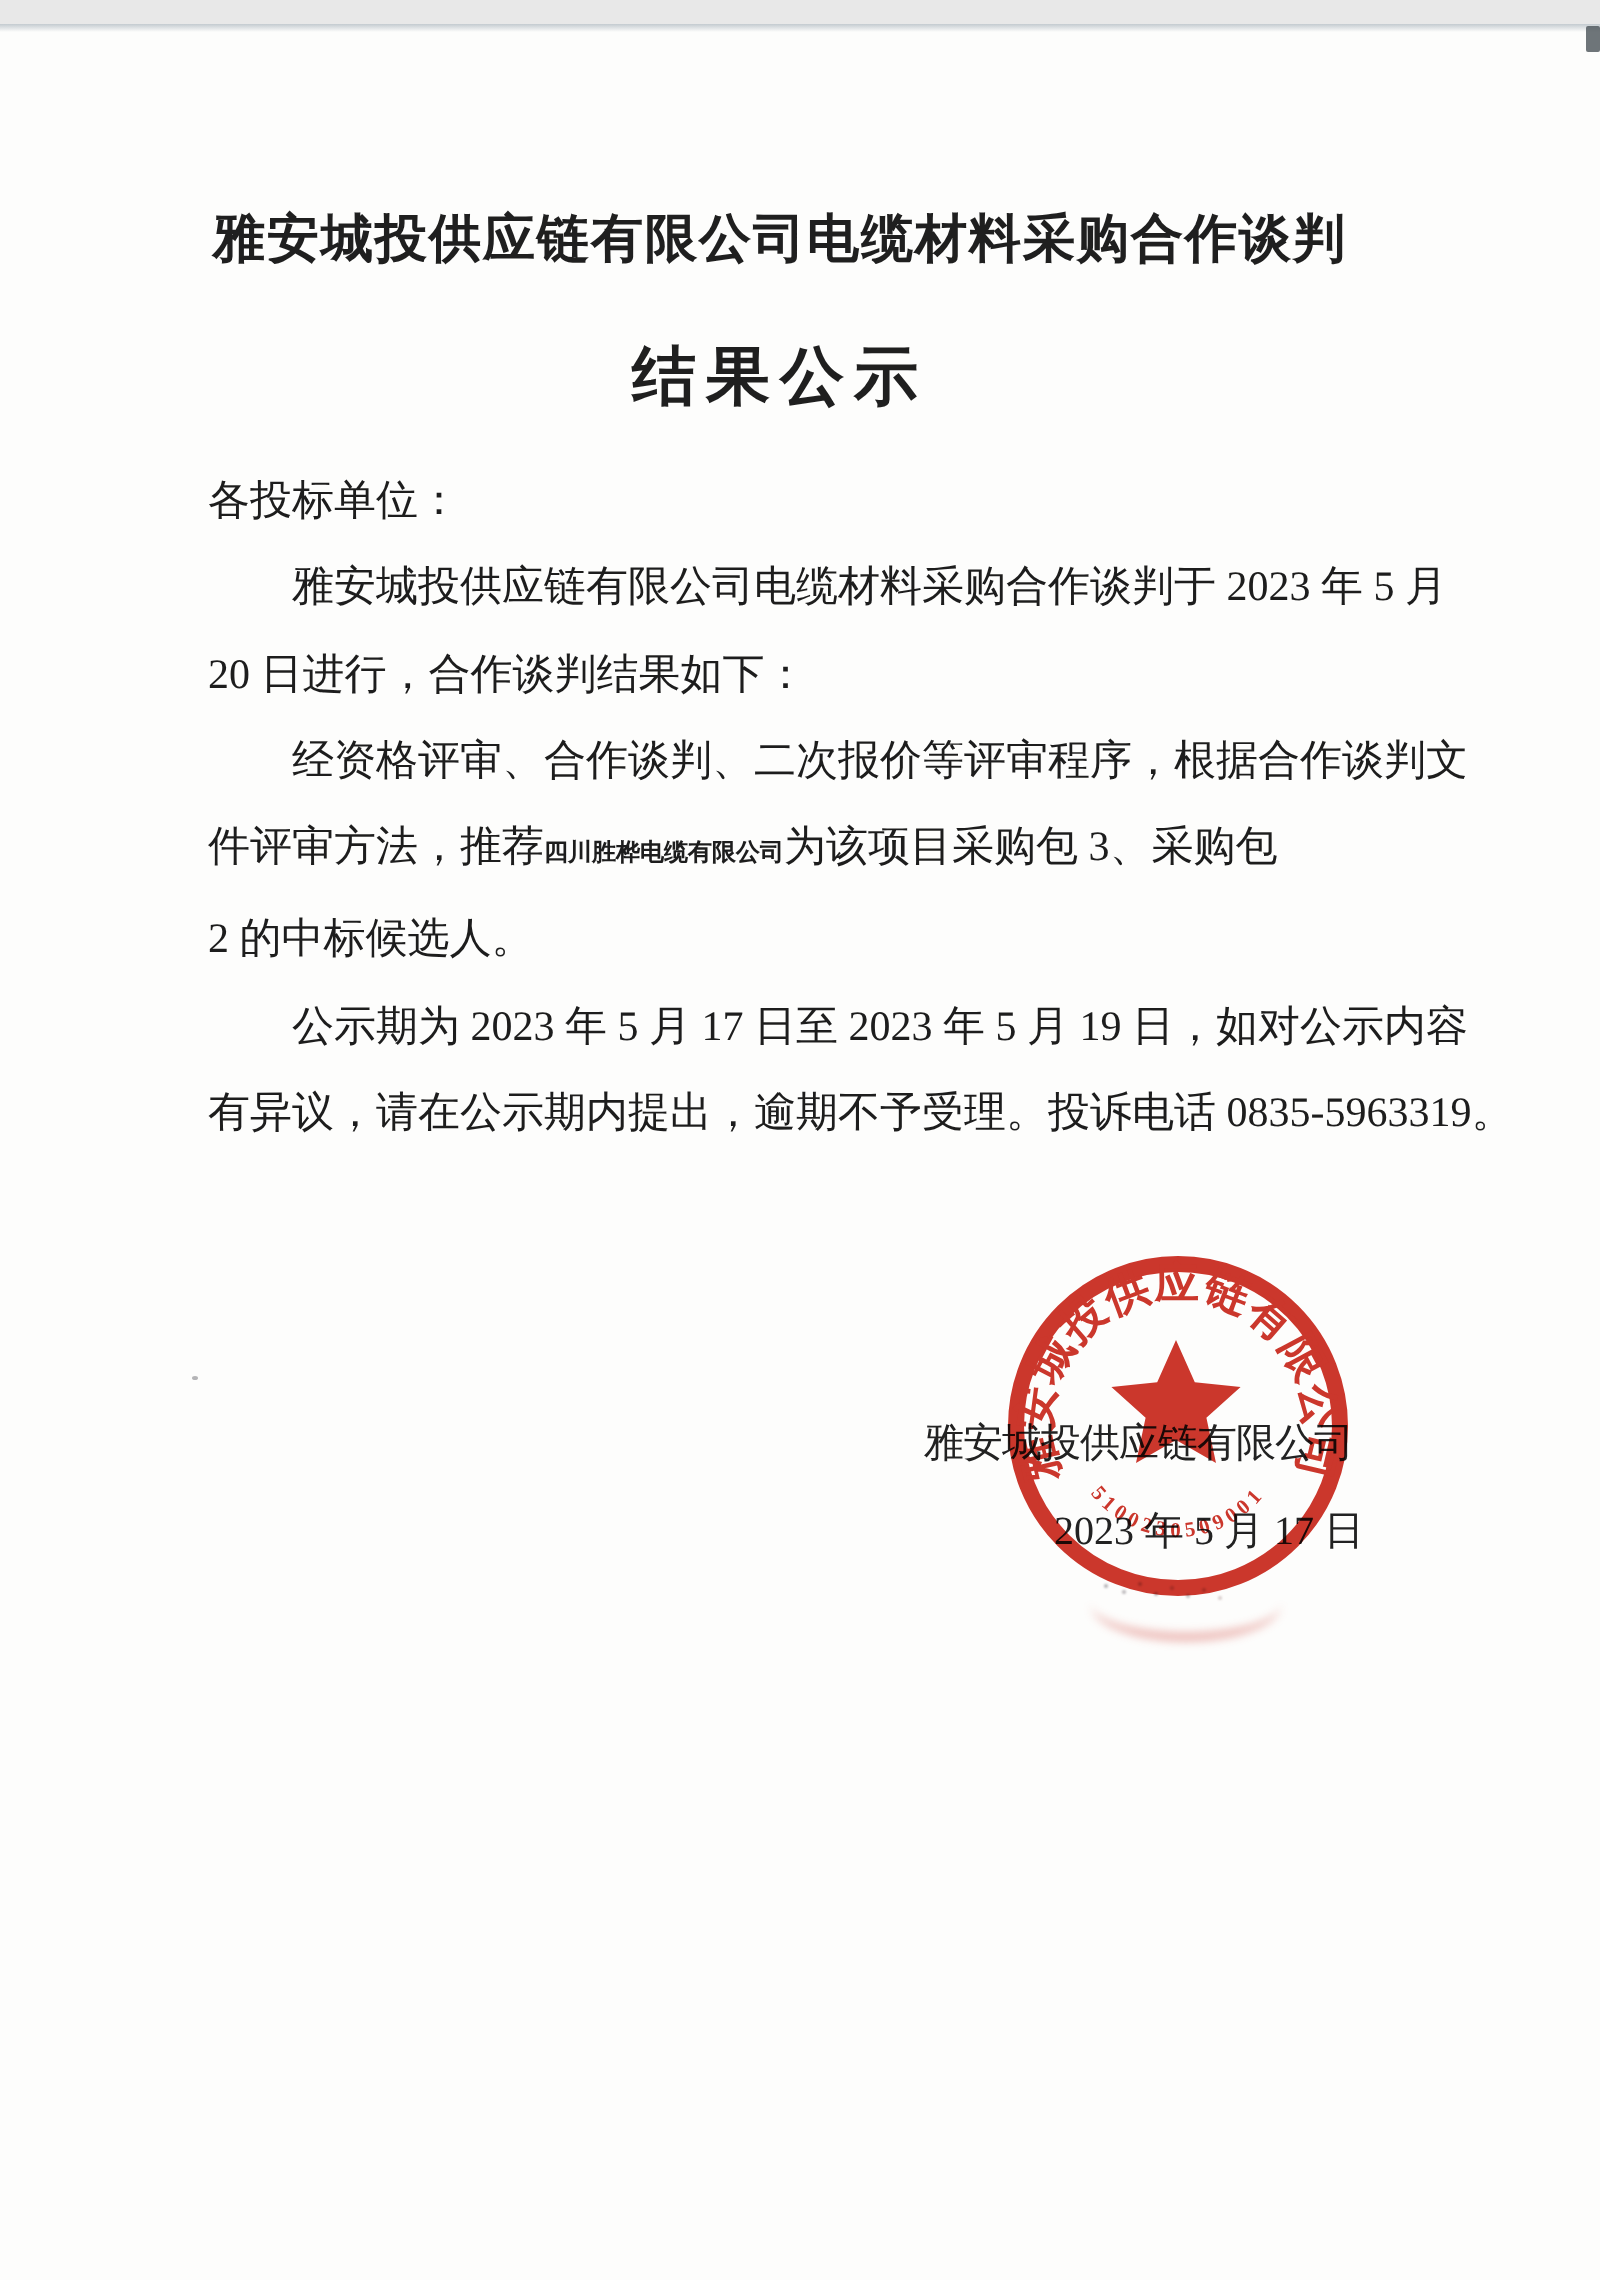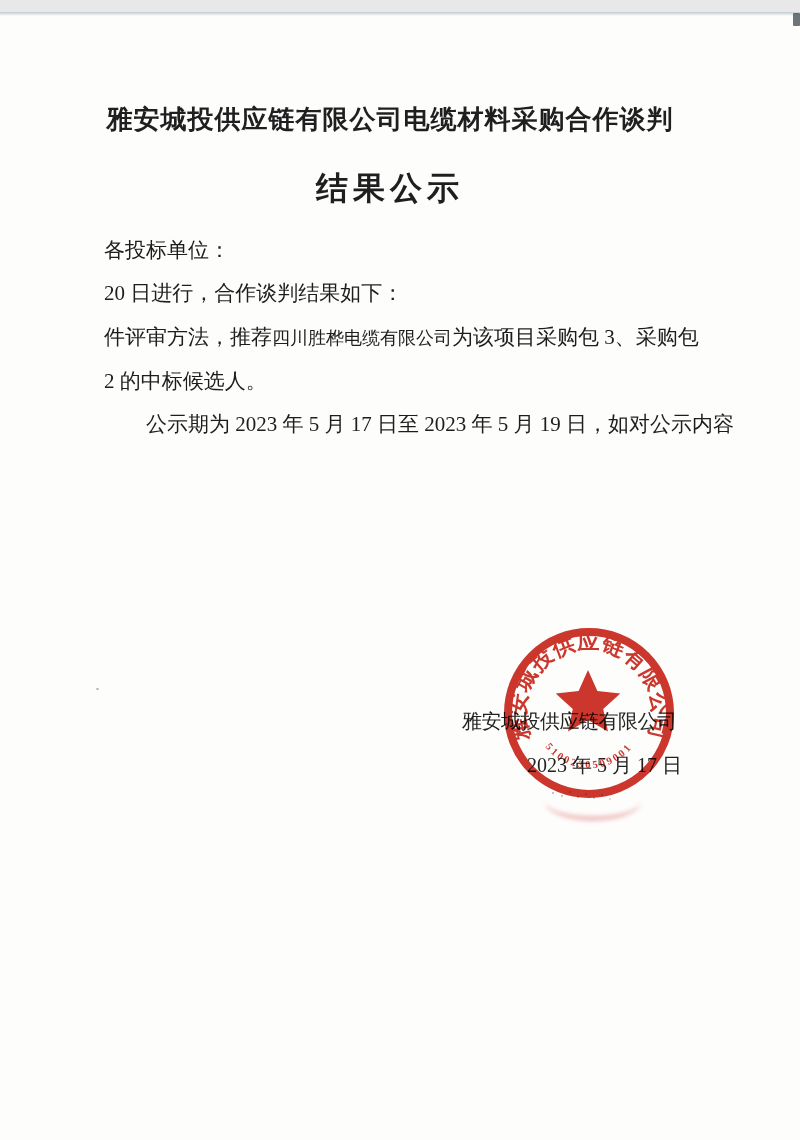--- a/index.html
+++ b/index.html
@@ -28,21 +28,21 @@
     font-size:26px;letter-spacing:1px;color:#1f1f1f;}
   .title2{position:absolute;top:155px;left:0;width:780px;text-align:center;
     font-family:"Liberation Sans","DejaVu Sans",sans-serif;font-weight:bold;
     font-size:32px;letter-spacing:5px;color:#1f1f1f;}
   
   .body-block{position:absolute;left:104px;top:217px;width:580px;
     font-size:21px;line-height:43.3px;}
   .line{white-space:nowrap;}
   .line.indent{text-indent:42px;}
   .seg-bold{font-family:"Liberation Sans","DejaVu Sans",sans-serif;
-    font-weight:normal;font-size:18px;}
+    font-weight:bold;font-size:12px;}
   
   .sig-company{position:absolute;left:462px;top:696px;font-size:20px;
     letter-spacing:-0.5px;color:#222;}
   .sig-date{position:absolute;left:527px;top:740px;font-size:20px;color:#222;}
   
   .seal{position:absolute;left:489px;top:599px;width:200px;height:200px;
     mix-blend-mode:multiply;opacity:.93;}
   .seal text{font-family:"Liberation Serif","DejaVu Serif",serif;font-weight:bold;}
   .seal-ghost{position:absolute;left:545px;top:770px;width:96px;height:34px;
     border:none;border-bottom:5px solid rgba(201,39,28,.28);
@@ -55,24 +55,27 @@
 
   <div class="scan-edge-top"></div>
   <div class="corner-mark"></div>
   <div class="scan-dot"></div>
 
   <div class="title1">雅安城投供应链有限公司电缆材料采购合作谈判</div>
   <div class="title2">结果公示</div>
 
   <div class="body-block">
     <div class="line">各投标单位：</div>
+  <div class="line indent"><span>雅安城投供应链有限公司电缆材料采购合作谈判于 2023 年 5 月</span></div>
       <div class="line"><span>20 日进行，合作谈判结果如下：</span></div>
+      <div class="line indent"><span>经资格评审、合作谈判、二次报价等评审程序，根据合作谈判文</span></div>
       <div class="line"><span>件评审方法，推荐</span><span class="seg-bold">四川胜桦电缆有限公司</span><span>为该项目采购包 3、采购包</span></div>
       <div class="line"><span>2 的中标候选人。</span></div>
       <div class="line indent"><span>公示期为 2023 年 5 月 17 日至 2023 年 5 月 19 日，如对公示内容</span></div>
+      <div class="line"><span>有异议，请在公示期内提出，逾期不予受理。投诉电话 0835-5963319。</span></div>
     </div>
 
   <div class="sig-company">雅安城投供应链有限公司</div>
   <div class="sig-date">2023 年 5 月 17 日</div>
 
   <div class="seal-ghost"></div>
   <div class="seal-speckles"></div>
 
   <svg class="seal" viewBox="0 0 200 200">
     <defs>

